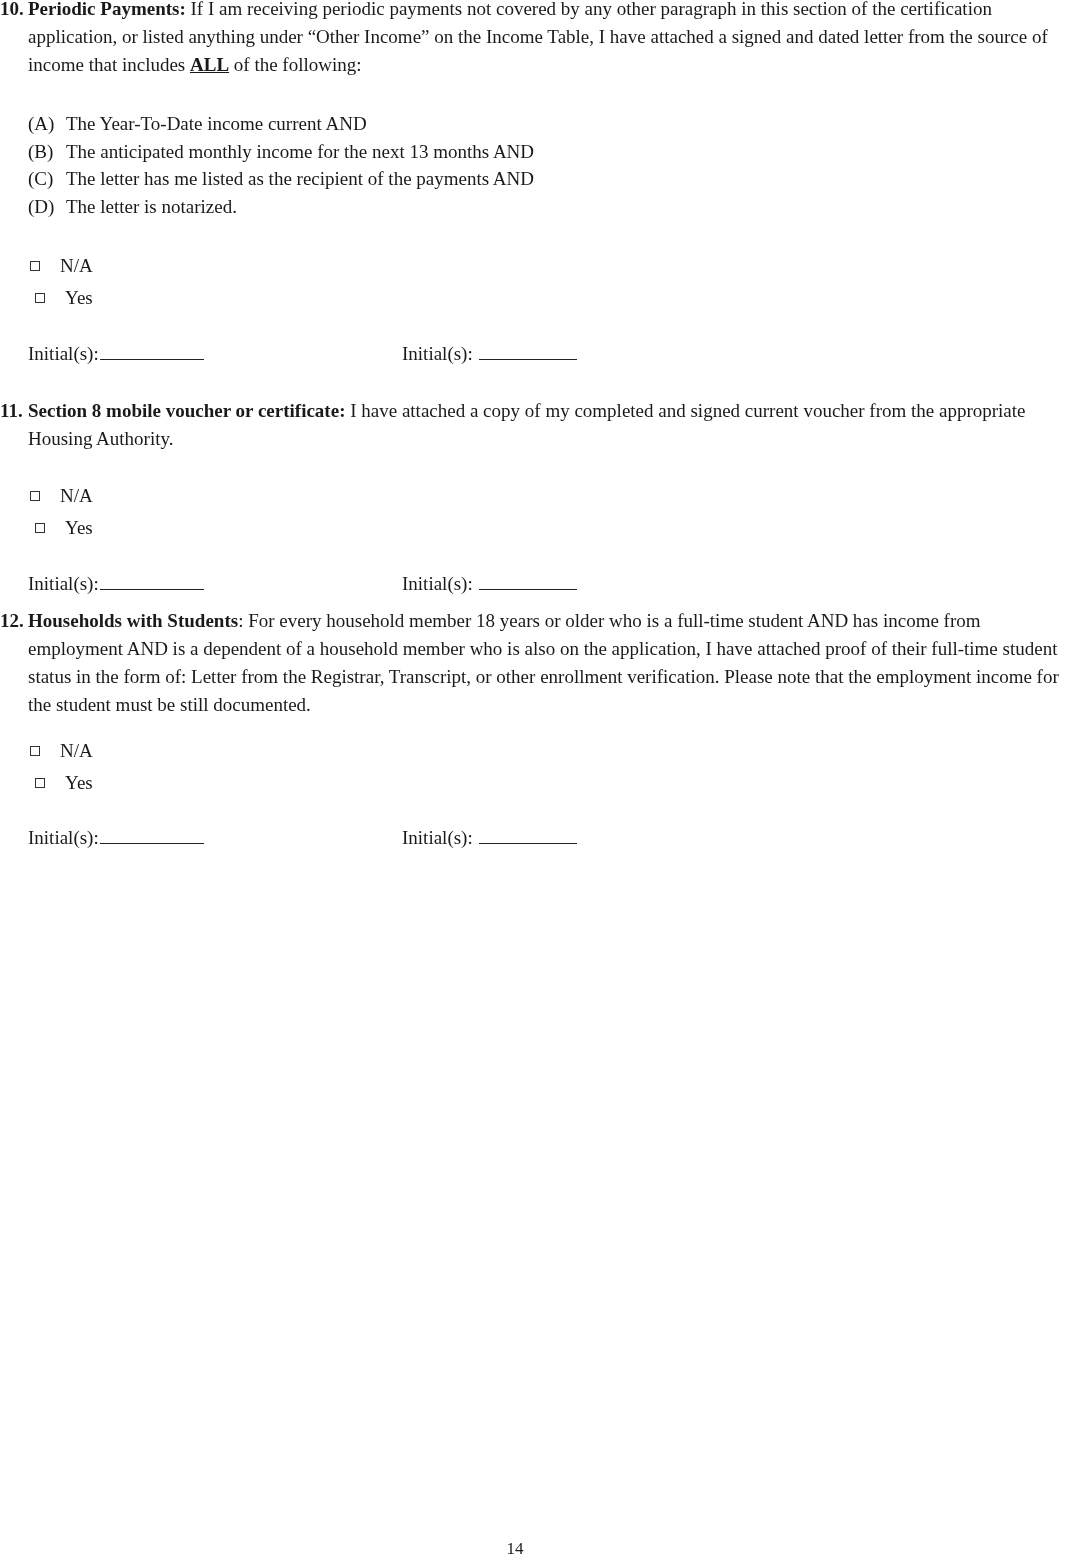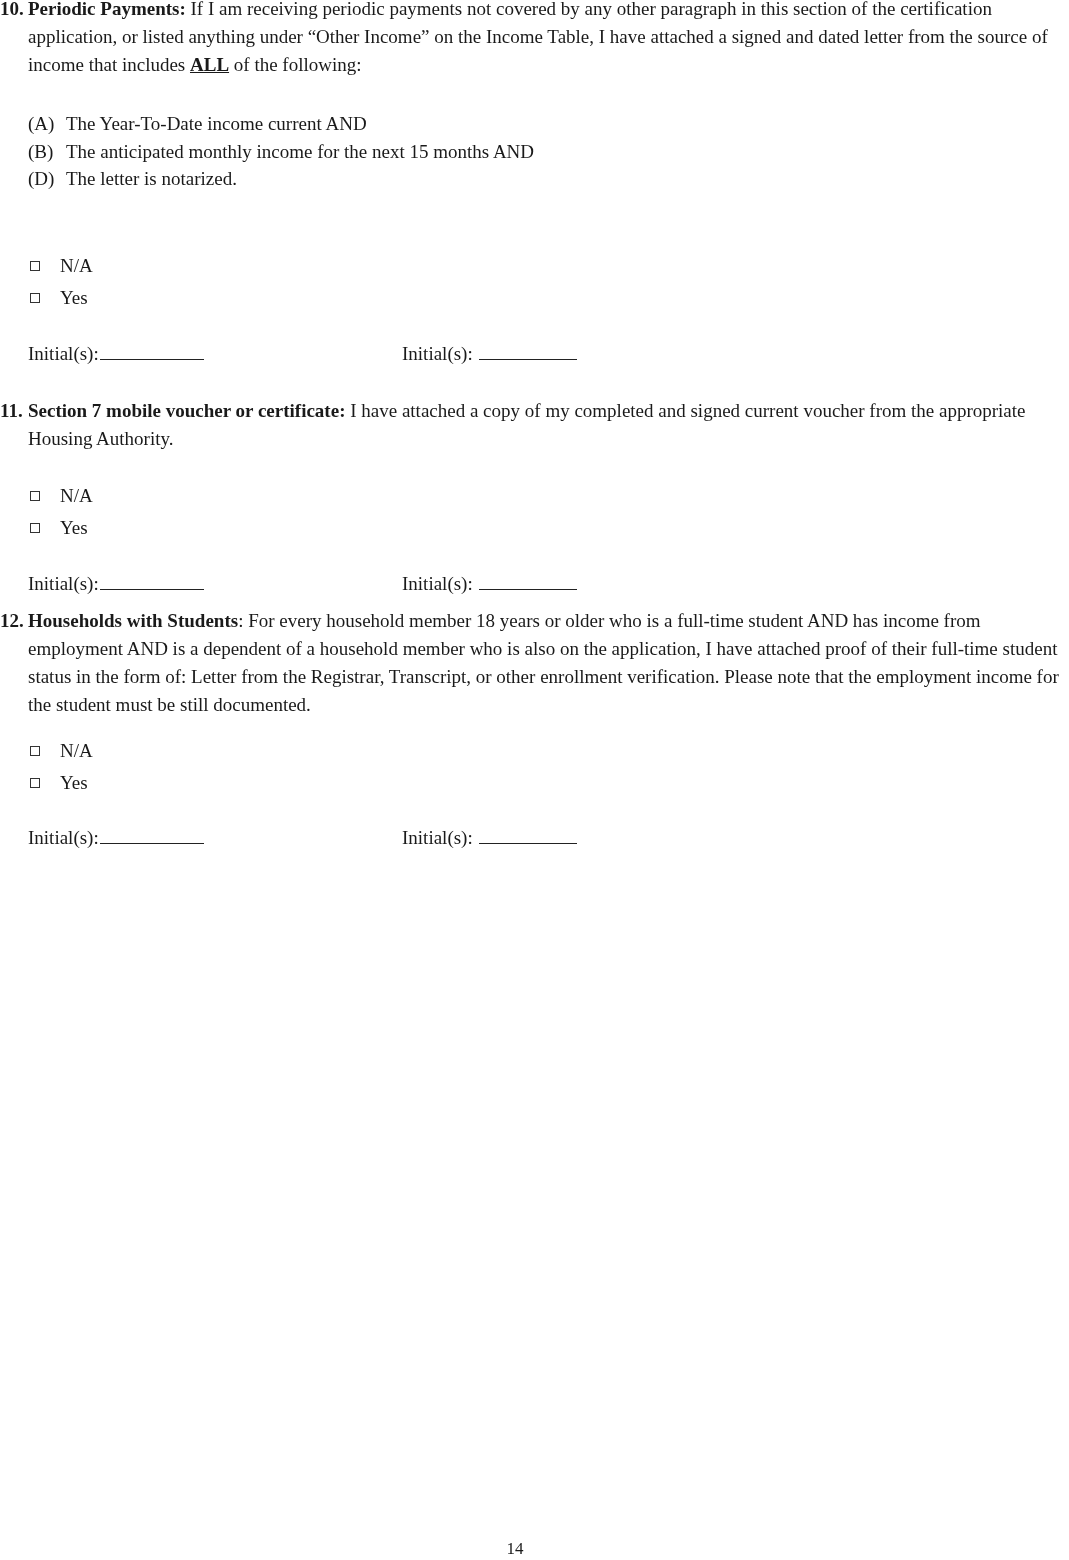--- a/index.html
+++ b/index.html
@@ -64,20 +64,21 @@
     }
     .opts {
       position: absolute;
       left: 28px;
     }
     .opt {
       height: 32px;
       display: flex;
       align-items: center;
       white-space: nowrap;
+      justify-content: flex-end;
     }
     .box {
       display: inline-block;
       width: 10px;
       height: 10px;
       border: 1.3px solid #333;
       margin-left: 2px;
       margin-right: 20px;
       box-sizing: border-box;
     }
@@ -109,41 +110,42 @@
 <div class="page">
 
   <div class="item" style="top:-5px;">
     <p class="para">
       <span class="num">10.</span><span class="head">Periodic Payments:</span><span> If I am receiving periodic payments not covered by any other paragraph in this section of the certification application, or listed anything under “Other Income” on the Income Table, I have attached a signed and dated letter from the source of income that includes </span><span class="emph">ALL</span><span> of the following:</span>
     </p>
   </div>
 
   <div class="cond-list" style="top:110px;">
     <span class="cond"><span class="letter">(A)</span><span>The Year-To-Date income current AND</span></span>
-    <span class="cond"><span class="letter">(B)</span><span>The anticipated monthly income for the next 15 months AND</span></span>
+    <span class="cond"><span class="letter">(B)</span><span>The anticipated monthly income for the next 13 months AND</span></span>
+    <span class="cond"><span class="letter">(C)</span><span>The letter has me listed as the recipient of the payments AND</span></span>
     <span class="cond"><span class="letter">(D)</span><span>The letter is notarized.</span></span>
   </div>
 
   <div class="opts" style="top:250px;">
     <div class="opt">
         <span class="box"></span>
         <span>N/A</span>
       </div>
     <div class="opt">
         <span class="box"></span>
         <span>Yes</span>
       </div>
   </div>
 
   <div class="initials" style="left:28px; top:341px;"><span>Initial(s):</span><span class="init-line a"></span></div>
   <div class="initials" style="left:402px; top:341px;"><span>Initial(s):</span><span class="init-line b"></span></div>
 
   <div class="item" style="top:397px;">
     <p class="para">
-      <span class="num">11.</span><span class="head">Section 7 mobile voucher or certificate:</span><span> I have attached a copy of my completed and signed current voucher from the appropriate Housing Authority.</span>
+      <span class="num">11.</span><span class="head">Section 8 mobile voucher or certificate:</span><span> I have attached a copy of my completed and signed current voucher from the appropriate Housing Authority.</span>
     </p>
   </div>
 
   <div class="opts" style="top:480px;">
     <div class="opt">
         <span class="box"></span>
         <span>N/A</span>
       </div>
     <div class="opt">
         <span class="box"></span>

